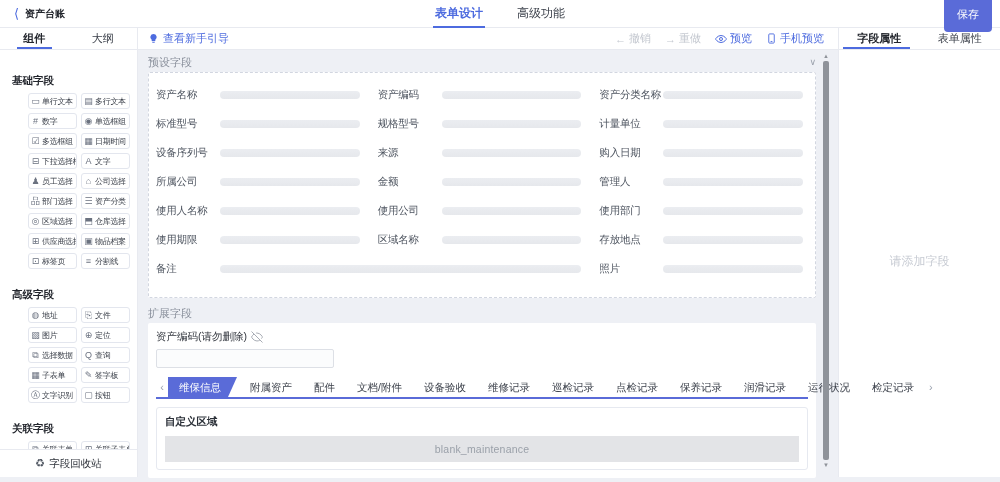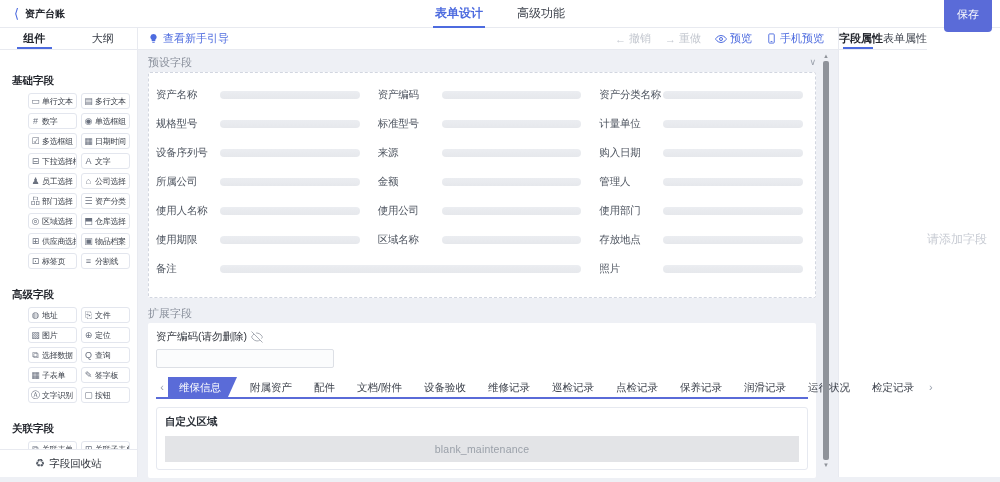--- a/index.html
+++ b/index.html
@@ -70,21 +70,21 @@
   .etab.active{background:var(--accent);color:#fff;padding:0 16px 0 11px;margin-right:2px;clip-path:polygon(0 0,100% 0,calc(100% - 9px) 100%,0 100%)}
   .custom-panel{margin-top:8px;border:1px solid #e6e9f0;border-radius:3px;padding:7px 8px}
   .cp-title{font-size:10.5px;font-weight:600;color:#2b3038}
   .cp-blank{margin-top:7px;height:26px;background:#e3e4e7;display:flex;align-items:center;justify-content:center;font-size:10.5px;color:#9aa0a9;letter-spacing:.2px;cursor:pointer}
 
   .scroll-rail{position:absolute;top:2px;bottom:8px;right:8px;width:8px;display:flex;flex-direction:column;align-items:center}
   .sr-up,.sr-down{font-size:6px;line-height:8px;color:#8f939a;cursor:pointer}
   .sr-thumb{flex:1;width:6px;margin:1px 0;background:var(--thumb);border-radius:2px;cursor:pointer}
 
   
-  .rpanel{width:162px;background:var(--panel);border-left:1px solid var(--border);display:flex;flex-direction:row;flex-shrink:0}
+  .rpanel{width:162px;background:var(--panel);border-left:1px solid var(--border);display:flex;flex-direction:column;flex-shrink:0}
   .rtabs{height:22px;display:flex;border-bottom:1px solid var(--border);flex-shrink:0}
   .rtab{flex:1;text-align:center;line-height:21px;font-size:11px;color:#3c414b;position:relative;cursor:pointer}
   .rtab.active{font-weight:700;color:var(--t1)}
   .rtab.active::after{content:"";position:absolute;left:4px;right:10px;bottom:0;height:2px;background:var(--link)}
   .rempty{padding-top:203px;text-align:center;color:#c7cbd3;font-size:12px}
 </style>
 </head>
 <body>
 
 <div class="app">
@@ -294,25 +294,25 @@
             </div>
           <div class="pf">
               <span class="pf-label">资产编码</span>
               <span class="pf-bar"></span>
             </div>
           <div class="pf">
               <span class="pf-label">资产分类名称</span>
               <span class="pf-bar"></span>
             </div>
           <div class="pf">
+              <span class="pf-label">标准型号</span>
+              <span class="pf-bar"></span>
+            </div>
+          <div class="pf">
               <span class="pf-label">规格型号</span>
-              <span class="pf-bar"></span>
-            </div>
-          <div class="pf">
-              <span class="pf-label">标准型号</span>
               <span class="pf-bar"></span>
             </div>
           <div class="pf">
               <span class="pf-label">计量单位</span>
               <span class="pf-bar"></span>
             </div>
           <div class="pf">
               <span class="pf-label">设备序列号</span>
               <span class="pf-bar"></span>
             </div>

